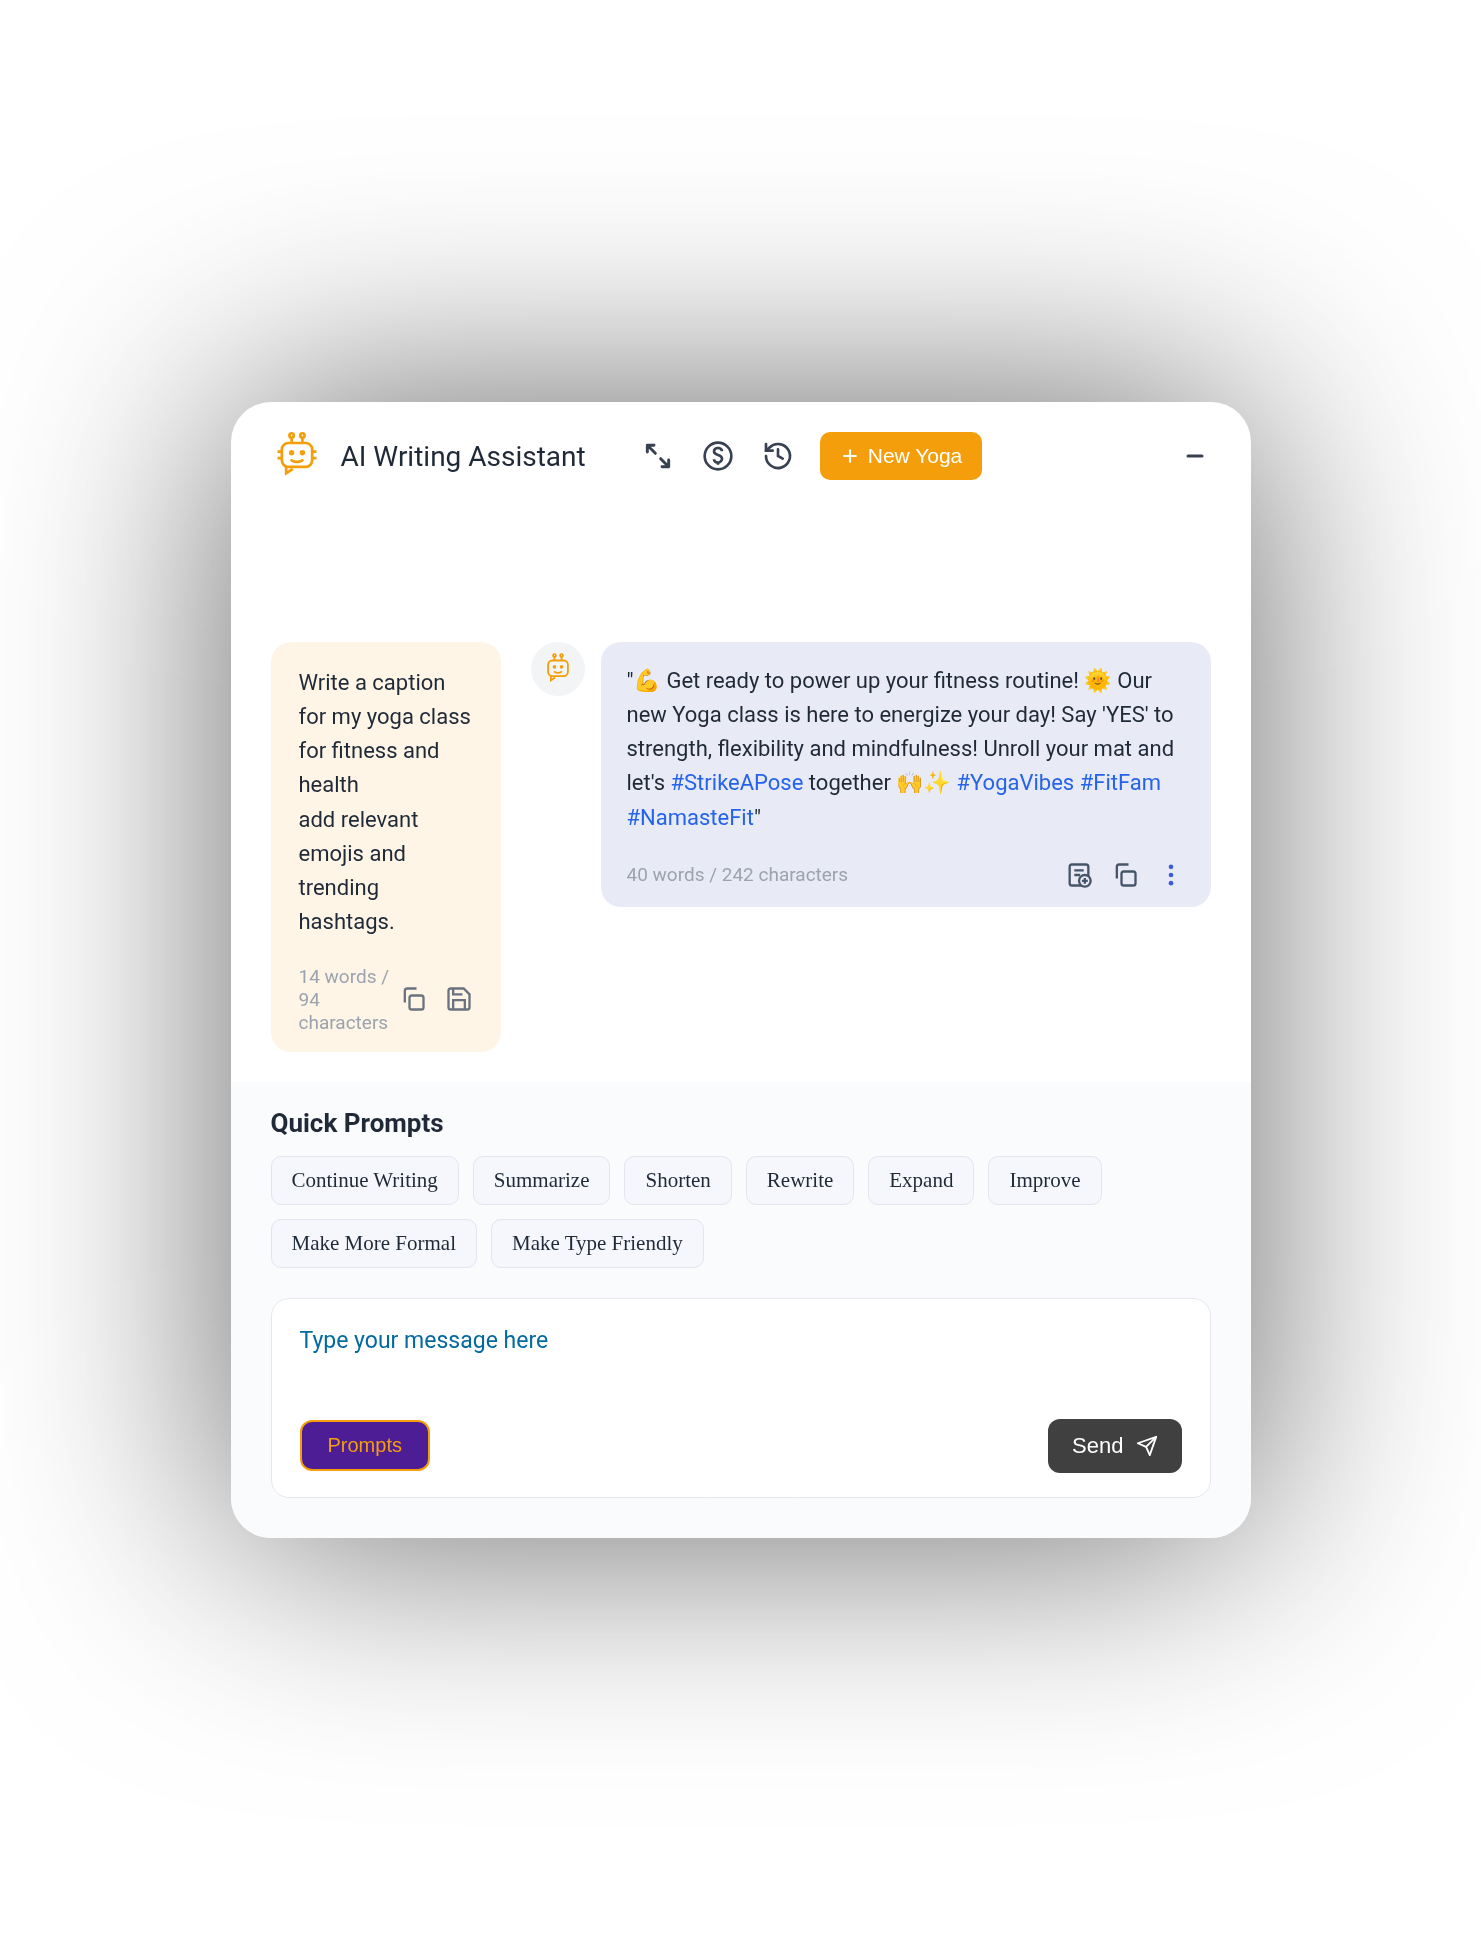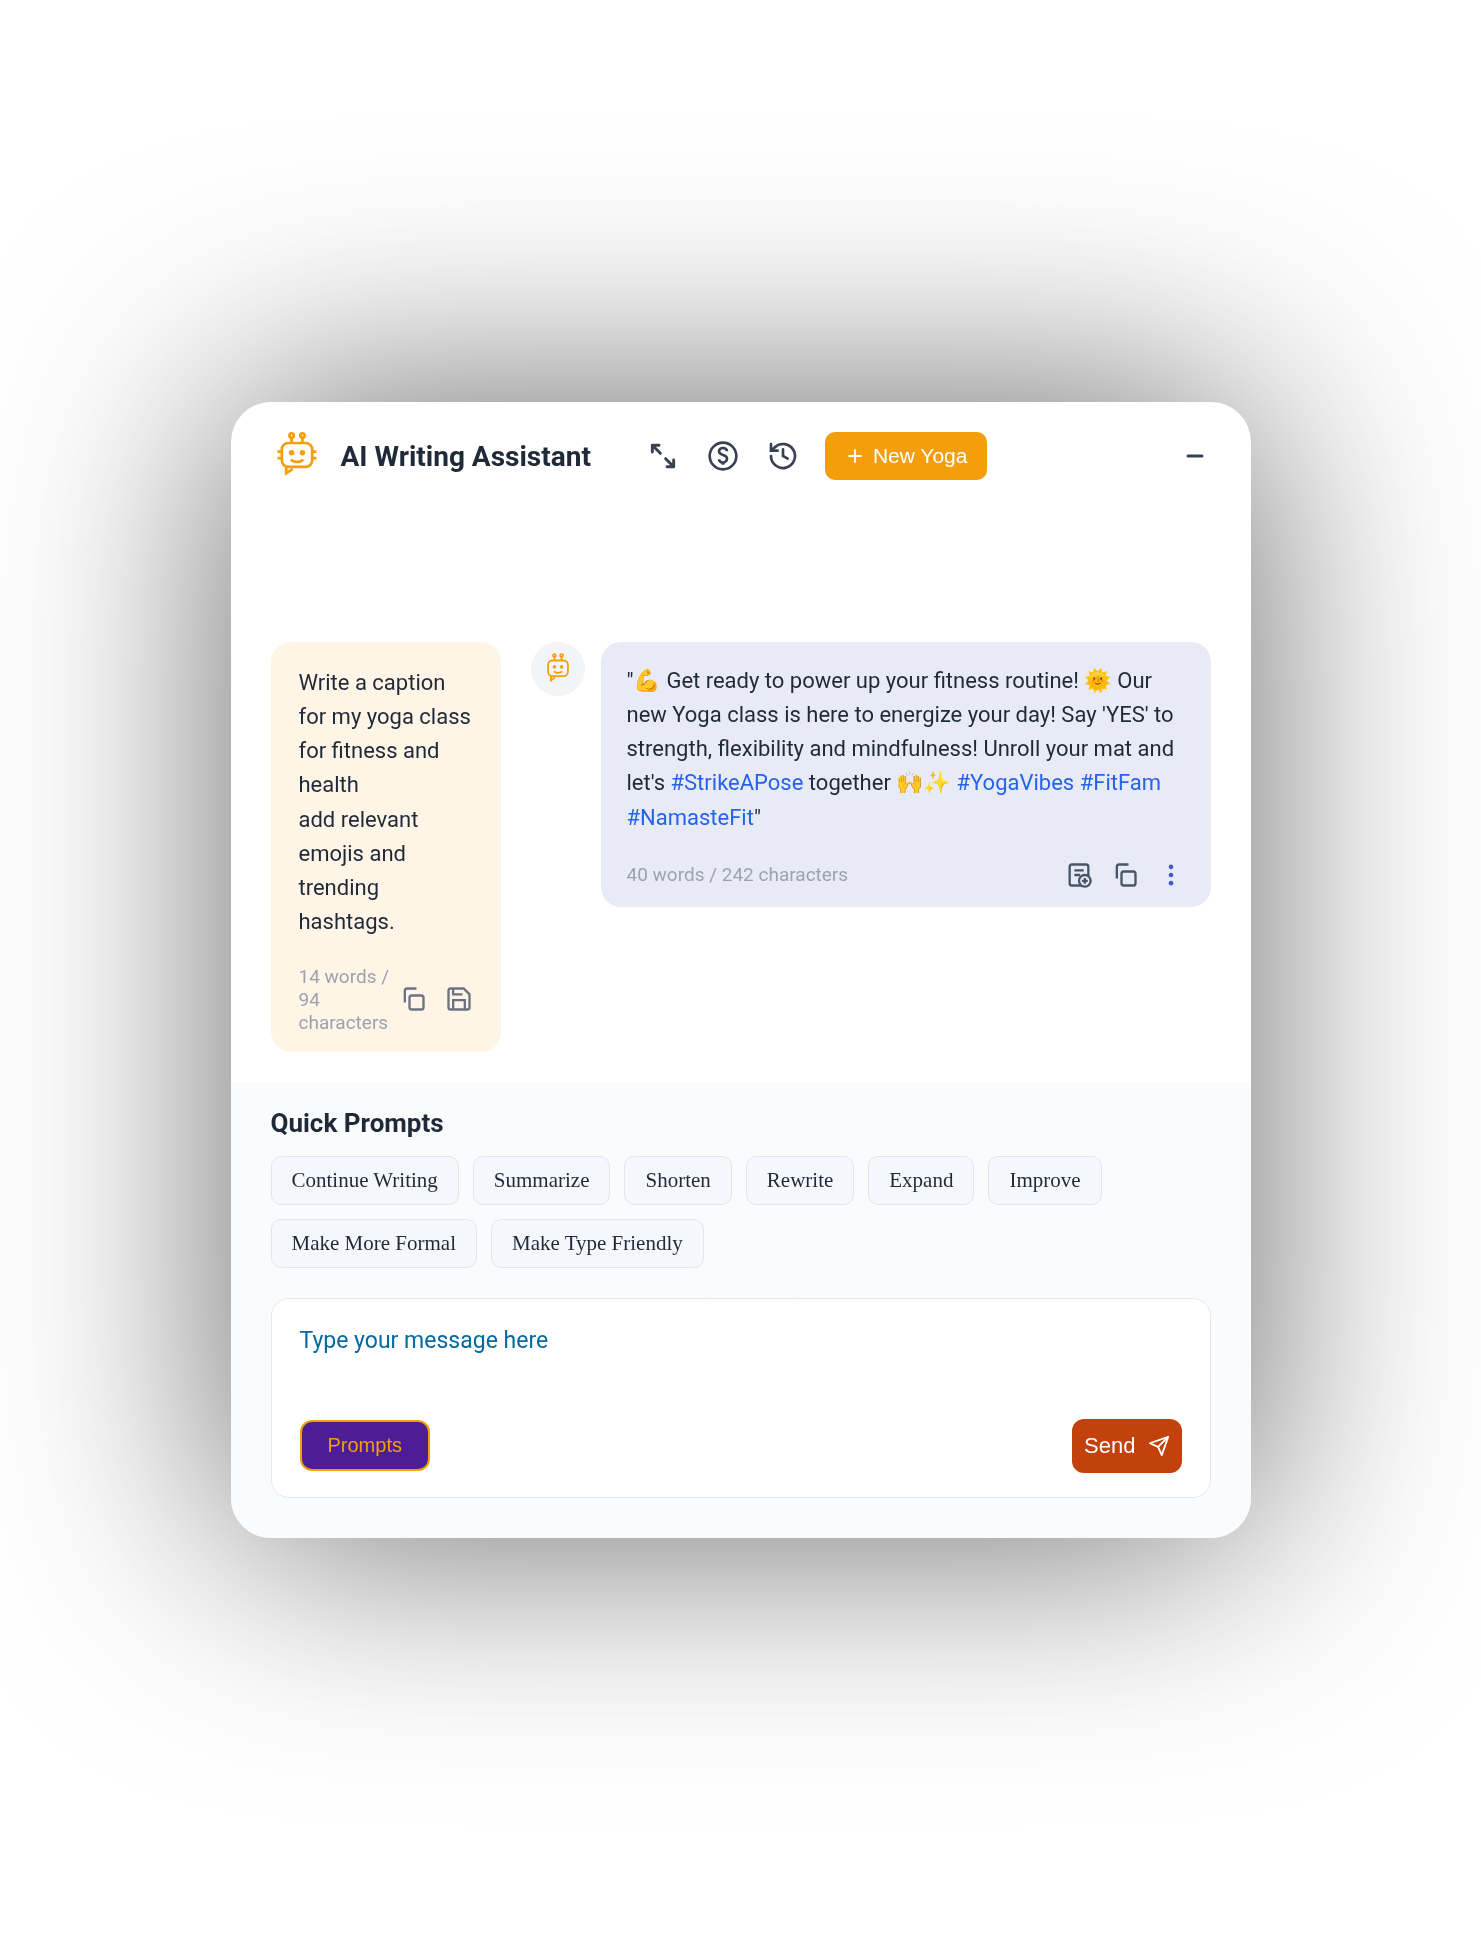--- a/index.html
+++ b/index.html
@@ -40,21 +40,21 @@
 
 .robot-icon {
   width: 52px;
   height: 52px;
   color: #F59E0B;
   flex-shrink: 0;
 }
 
 .title {
   font-size: 28px;
-  font-weight: 700;
+  font-weight: 400;
   color: #1F2937;
   flex-shrink: 0;
 }
 
 .header-spacer {
   flex: 0 0 10px;
 }
 
 .header-icons {
   display: flex;
@@ -249,25 +249,25 @@
   border: 2px solid #F59E0B;
   color: #F59E0B;
   border-radius: 12px;
   padding: 12px 26px;
   font-size: 20px;
   font-weight: 500;
   cursor: pointer;
 }
 
 .send-btn {
-  background: #c2410c;
+  background: #404040;
   color: #fff;
   border: none;
   border-radius: 12px;
-  padding: 14px 12px;
+  padding: 14px 24px;
   font-size: 22px;
   font-weight: 500;
   display: flex;
   align-items: center;
   gap: 12px;
   cursor: pointer;
   justify-content: space-between;
 }
 
 .send-btn svg {

